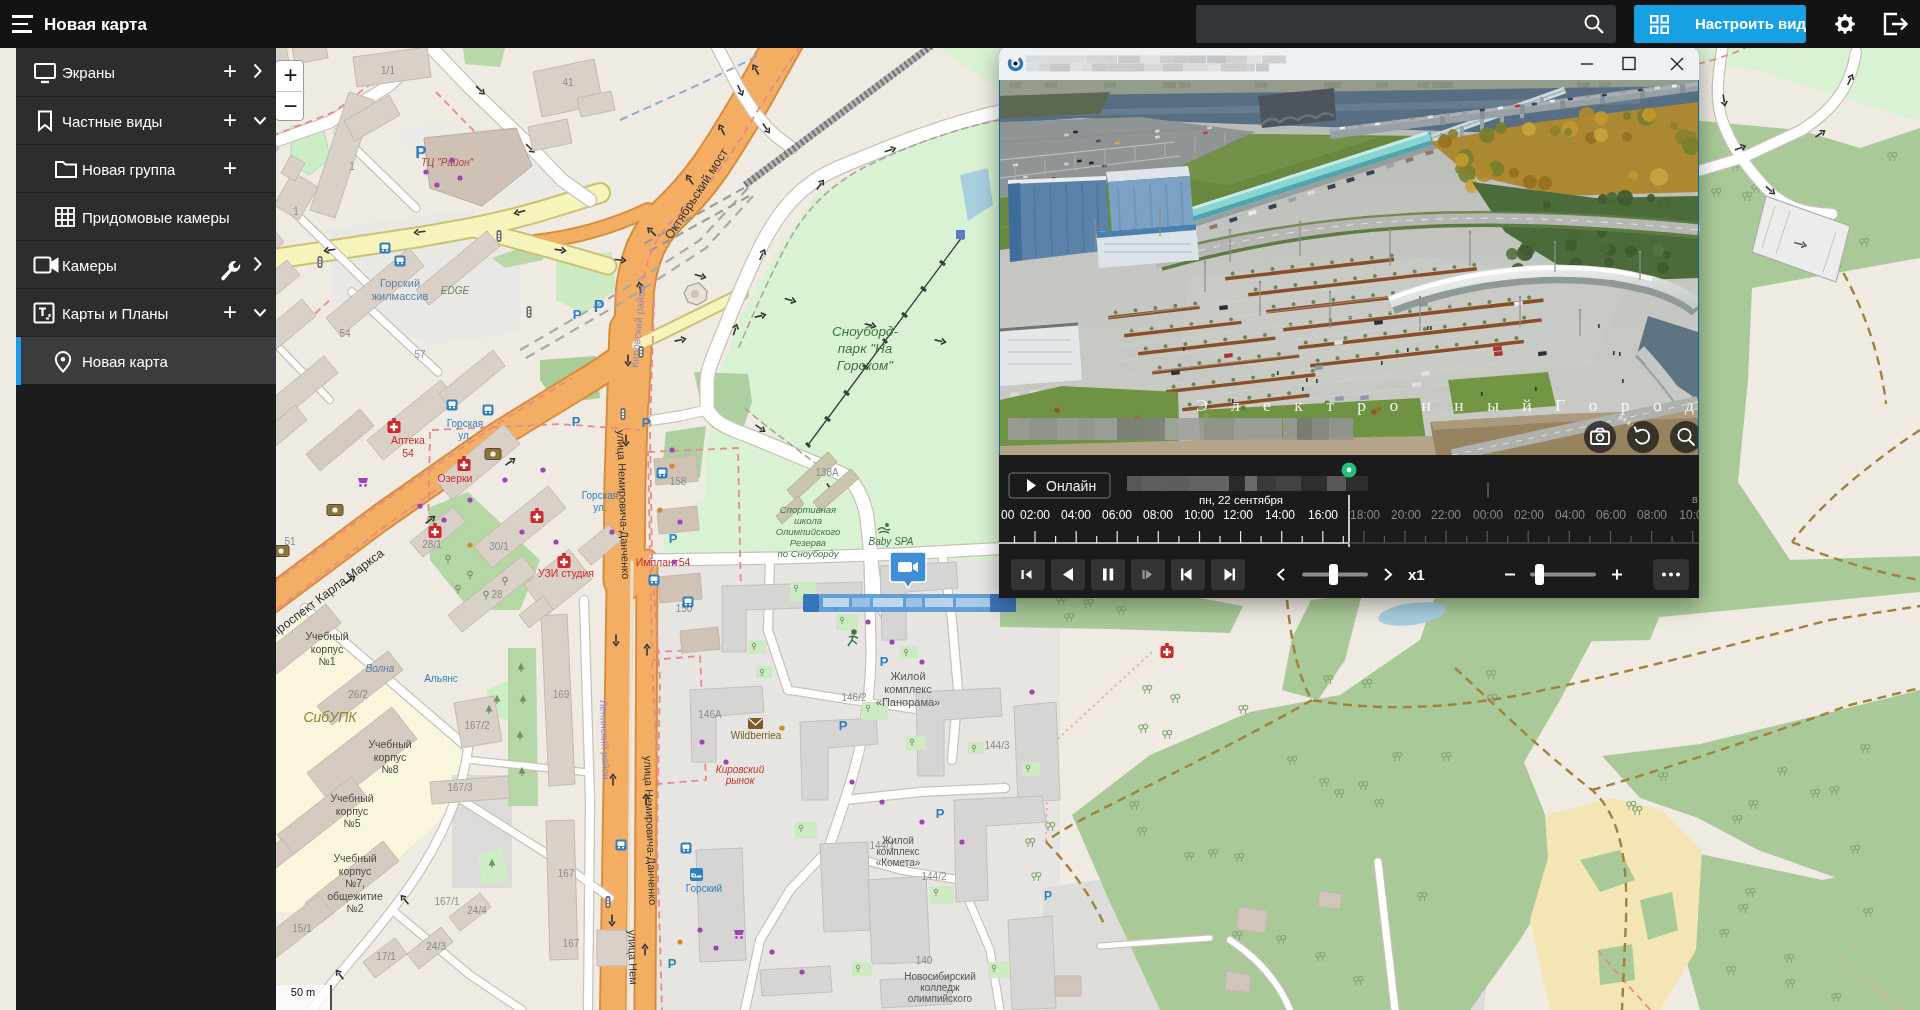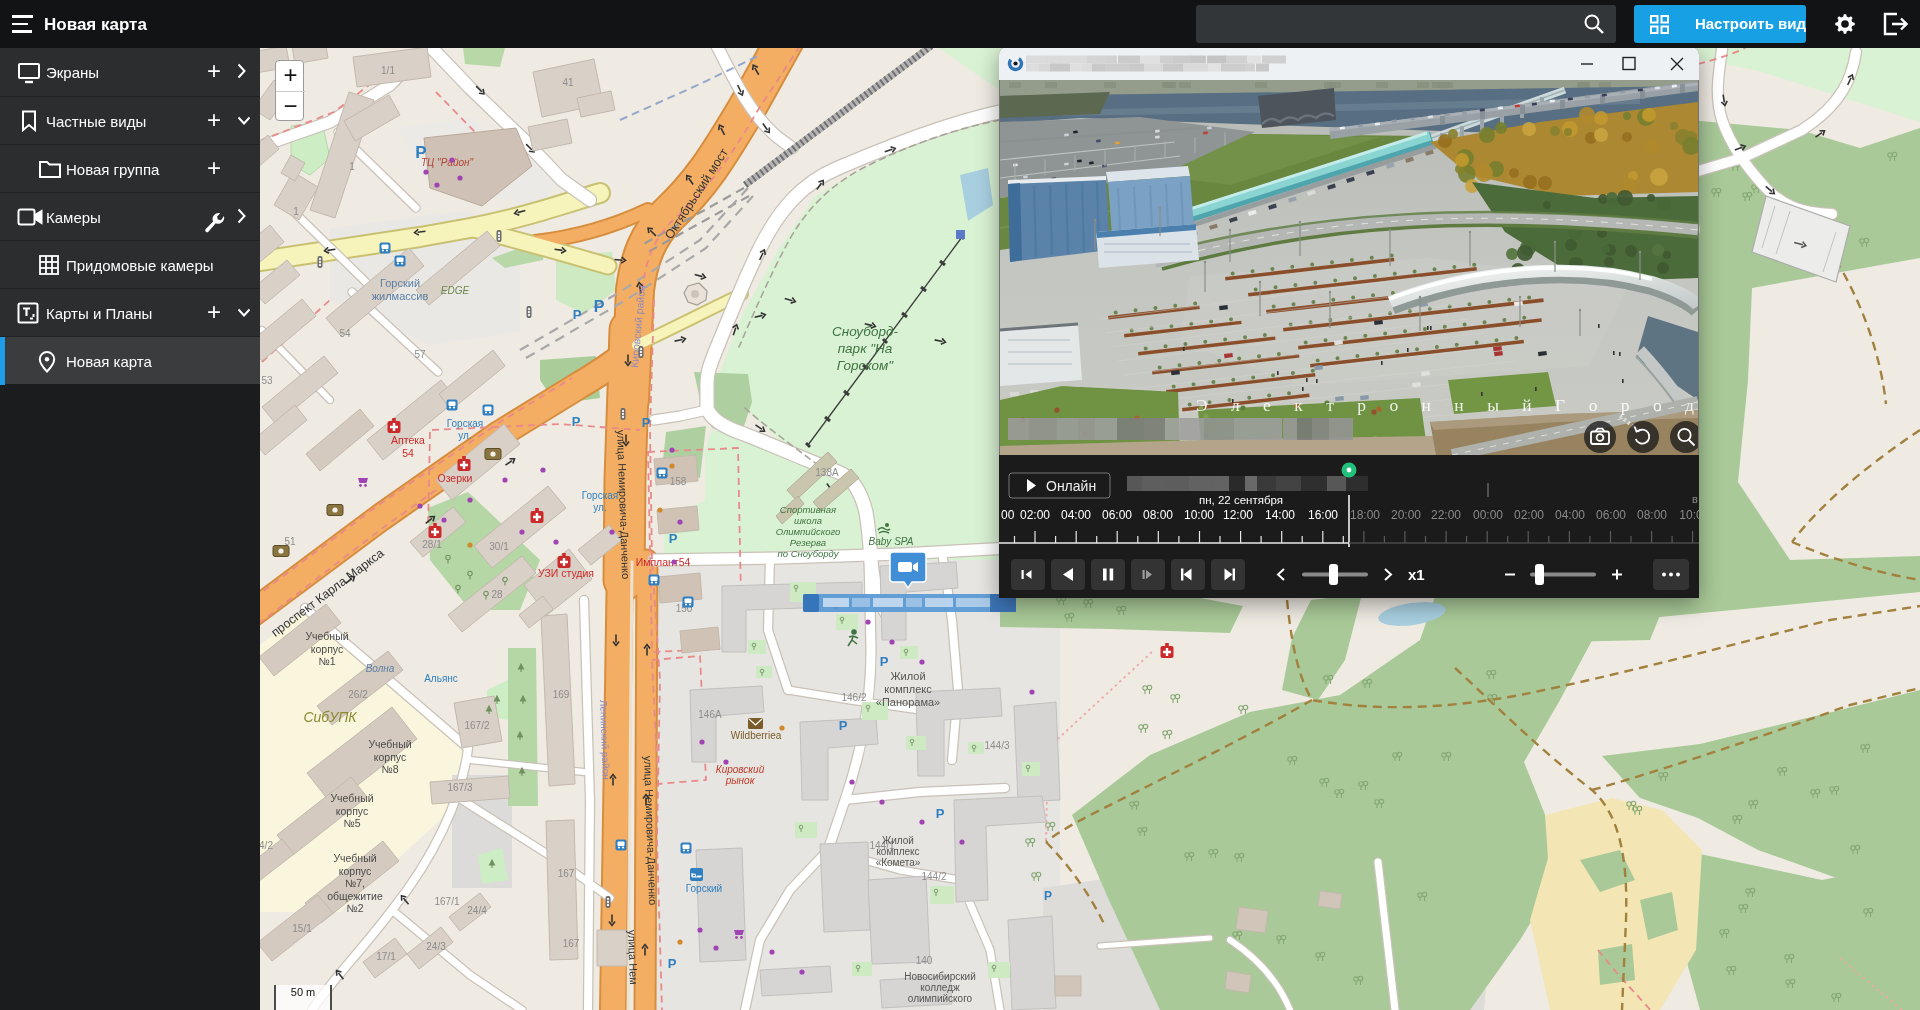--- a/index.html
+++ b/index.html
@@ -12,42 +12,42 @@
   .burger span:nth-child(1){top:1px} .burger span:nth-child(2){top:8.5px;width:16px} .burger span:nth-child(3){top:16px;width:20px}
   .apptitle { position:absolute; left:44px; top:15px; color:#fff; font-size:17px; font-weight:bold; }
   .search { position:absolute; left:1196px; top:5px; width:420px; height:38px; background:#333638; border-radius:3px; }
   .search svg { position:absolute; right:10px; top:7px; }
   .bluebtn { position:absolute; left:1634px; top:5px; width:172px; height:38px; background:#17a0e4; border-radius:3px;
      color:#fff; font-size:15px; font-weight:bold; line-height:38px; text-align:right; padding-left:26px; }
   .bluebtn svg { position:absolute; left:16px; top:10px; }
   .gear { position:absolute; left:1830px; top:9px; }
   .exit { position:absolute; left:1880px; top:10px; }
 
-  #sidebar { position:absolute; left:0; top:48px; width:260px; height:962px; background:#1b1c1d; z-index:20; }
+  #sidebar { position:absolute; left:16px; top:48px; width:260px; height:962px; background:#1b1c1d; z-index:20; }
   .srow { position:relative; width:260px; height:48px; background:#2b2d2e; border-top:1px solid #202122; color:#fdfdfd; font-size:15px; }
   .srow .lbl { position:absolute; left:46px; top:16px; }
   .srow .lbl2 { position:absolute; left:66px; top:16px; }
   .srow .ico { position:absolute; left:17px; top:13px; }
   .srow .ico2 { position:absolute; left:38px; top:13px; }
   .srow .plus { position:absolute; left:202px; top:9px; width:24px; height:30px; color:#fff; font-size:24px; font-weight:400; text-align:center;}
   .srow .chev { position:absolute; left:237px; top:15px; }
   .srow.sel { background:#3a3c3d; }
   .srow.sel::before { content:""; position:absolute; left:0; top:0; width:5px; height:48px; background:#1f9ce8; }
   .srow.dark { background:#212223; }
 
   #map { position:absolute; left:260px; top:48px; width:1660px; height:962px; overflow:hidden; }
   #map svg.base { position:absolute; left:0; top:0; }
   .zoomctl { position:absolute; left:15px; top:12px; width:29px; height:61px; background:#fff; border:1px solid #9b9b9b;
      border-radius:4px; z-index:5; }
   .zoomctl .zi { position:absolute; width:29px; height:30px; font-size:24px; text-align:center; line-height:28px; color:#111; font-weight:400;}
   .zoomctl .zi.b { top:30px; border-top:1px solid #ccc; }
   .scalebar { position:absolute; left:14px; top:937px; width:58px; height:32px; background:rgba(255,255,255,.75);
      border:2px solid #4c4c4c; border-top:none; font-size:11px; color:#111; text-align:center; line-height:15px; z-index:5;}
 
-  #player { position:absolute; left:999px; top:47px; width:700px; height:551px; border-radius:8px; background:#737373;
+  #player { position:absolute; left:999px; top:47px; width:700px; height:551px; border-radius:8px; background:#0369a1;
      box-shadow:0 6px 22px rgba(0,0,0,.38); z-index:25; }
   #ptitle { position:absolute; left:0; top:0; width:700px; height:33px; background:#eef1f4; border-radius:8px 8px 0 0; }
   #pvideo { position:absolute; left:1px; top:33px; width:698px; height:375px; overflow:hidden; }
   #pctrl  { position:absolute; left:0; top:408px; width:700px; height:111px; color:#fff; }
 </style>
 </head>
 <body>
 
 <div id="topbar">
   <div class="burger">
@@ -106,41 +106,41 @@
       </svg>
   </div>
   <div class="srow">
     <svg class="ico2" width="24" height="22" viewBox="0 0 24 22" fill="none" stroke="#fff" stroke-width="2">
         <path d="M2 4 H9 L11.5 6.5 H22 V19 H2 Z"></path>
       </svg>
     <span class="lbl2">Новая группа</span>
       <span class="plus">+</span>
   </div>
   <div class="srow">
+    <svg class="ico2" width="22" height="22" viewBox="0 0 22 22" fill="none" stroke="#fff" stroke-width="1.8">
+        <rect x="2" y="2" width="18" height="18"></rect>
+        <line x1="2" y1="8" x2="20" y2="8"></line>
+        <line x1="2" y1="14" x2="20" y2="14"></line>
+        <line x1="8" y1="2" x2="8" y2="20"></line>
+        <line x1="14" y1="2" x2="14" y2="20"></line>
+      </svg>
+    <span class="lbl2">Придомовые камеры</span>
+  </div>
+  <div class="srow">
     <svg class="ico" style="top:15px" width="26" height="18" viewBox="0 0 26 18" fill="none" stroke="#fff" stroke-width="2">
         <rect x="1.5" y="1.5" width="16" height="15" rx="2"></rect>
         <path d="M18 7 L24.5 3 V15 L18 11" fill="#fff"></path>
       </svg>
     <span class="lbl">Камеры</span>
     <svg class="plus" style="top:14px" width="21" height="21" viewBox="0 0 21 21">
         <path fill="#fff" d="M19.2 5.2 a5.3 5.3 0 0 1 -7.2 6.3 L5.6 19 a1.6 1.6 0 0 1 -2.3 -2.3 L9.7 10 a5.3 5.3 0 0 1 6.3 -7.2 L13.2 5.6 l0.6 2.8 2.8 0.6 z"></path>
       </svg>
     <svg class="chev" width="9" height="16" viewBox="0 0 9 16" fill="none" stroke="#fff" stroke-width="2">
         <path d="M1.5 1.5 L7.5 8 L1.5 14.5"></path>
       </svg>
-  </div>
-  <div class="srow">
-    <svg class="ico2" width="22" height="22" viewBox="0 0 22 22" fill="none" stroke="#fff" stroke-width="1.8">
-        <rect x="2" y="2" width="18" height="18"></rect>
-        <line x1="2" y1="8" x2="20" y2="8"></line>
-        <line x1="2" y1="14" x2="20" y2="14"></line>
-        <line x1="8" y1="2" x2="8" y2="20"></line>
-        <line x1="14" y1="2" x2="14" y2="20"></line>
-      </svg>
-    <span class="lbl2">Придомовые камеры</span>
   </div>
   <div class="srow">
     <svg class="ico" width="22" height="22" viewBox="0 0 22 22" fill="none" stroke="#fff" stroke-width="2">
         <rect x="1.5" y="1.5" width="19" height="19" rx="1.5"></rect>
         <path d="M6 6.5 H13 M9.5 6.5 V14" stroke-width="2.2"></path>
         <path d="M16.5 12 V16.5 H12" stroke-width="2" stroke-dasharray="3 2"></path>
       </svg>
     <span class="lbl">Карты и Планы</span>
       <span class="plus">+</span>
     <svg class="chev" style="top:19px" width="14" height="9" viewBox="0 0 14 9" fill="none" stroke="#fff" stroke-width="2">

